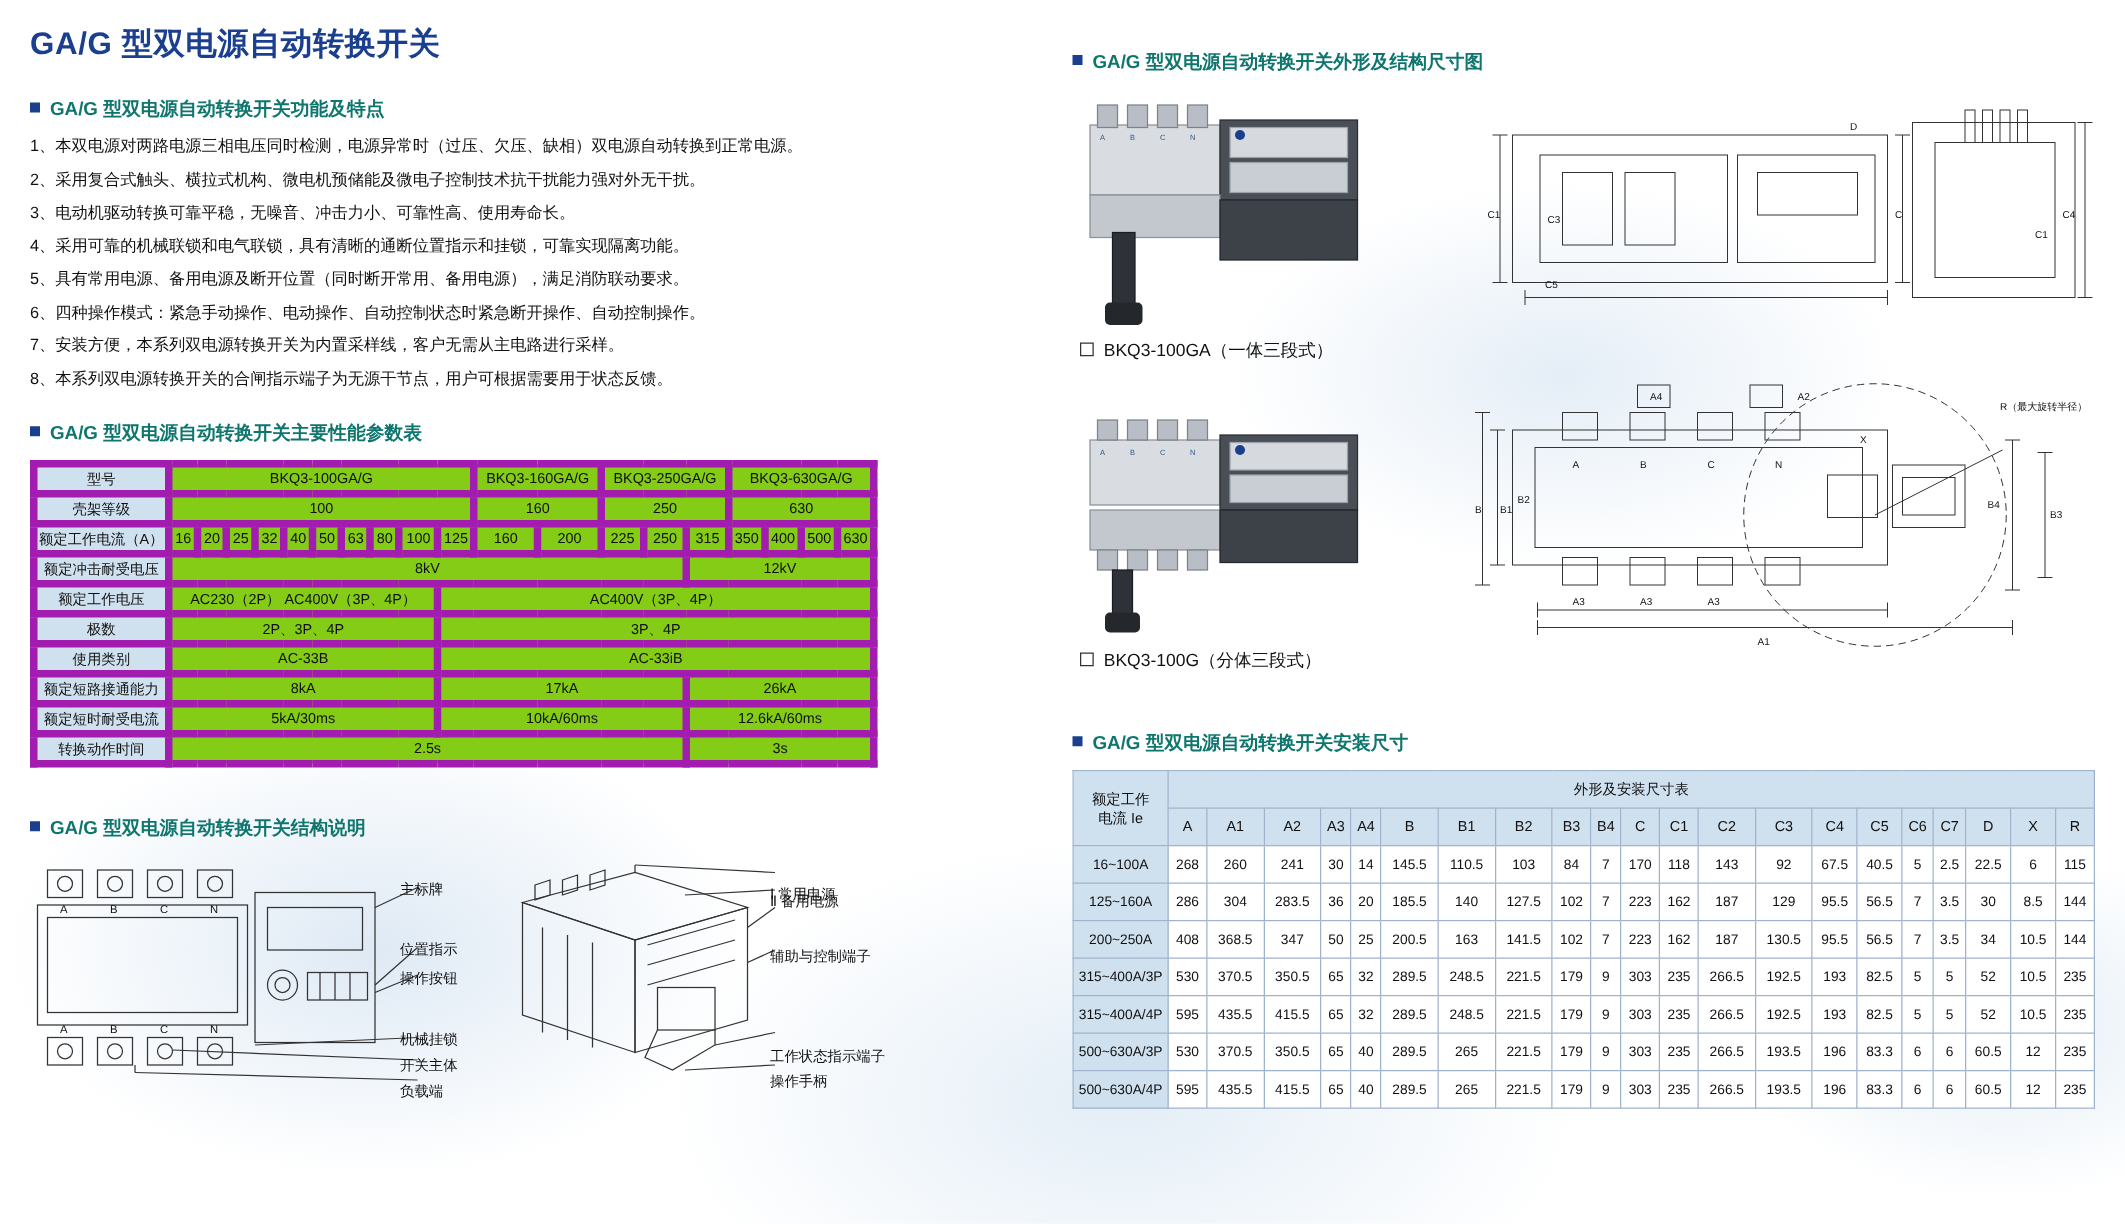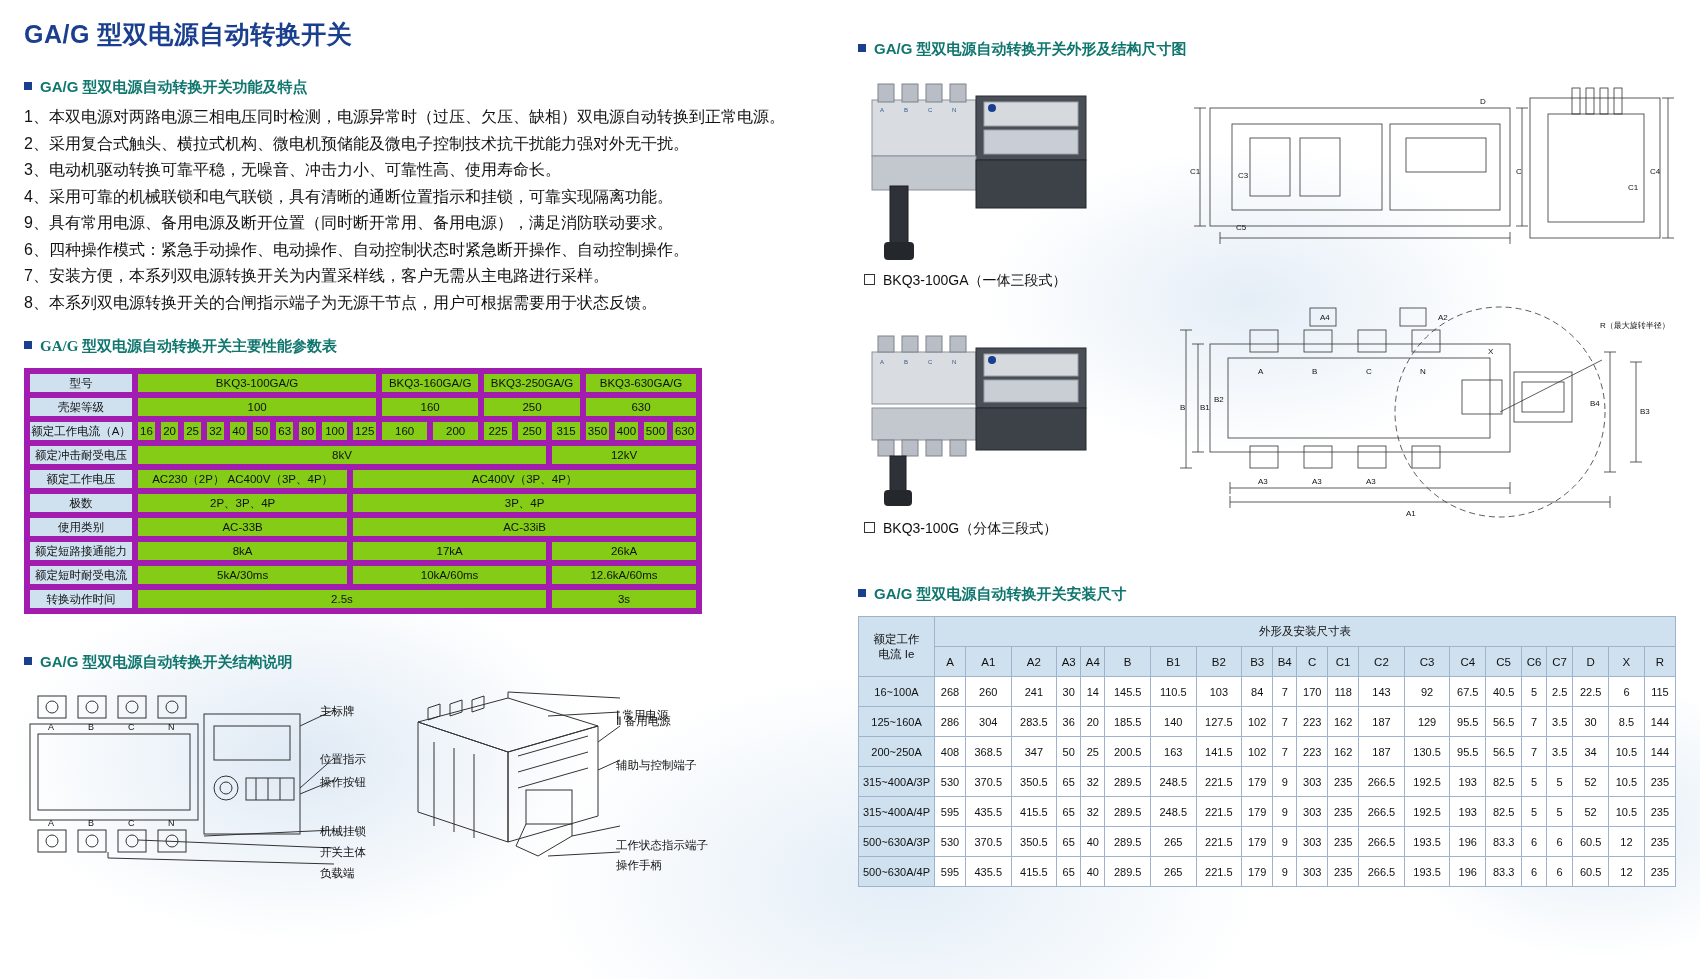--- a/index.html
+++ b/index.html
@@ -31,21 +31,21 @@
   }
   .sec-head {
     position:absolute; font-size:15px; font-weight:bold; color:#0f766e;
     white-space:nowrap;
   }
   .sec-head .bullet {
     display:inline-block; width:8px; height:8px; background:#1b3f8f;
     margin-right:8px; vertical-align:2px;
   }
   .feature-list {
-    position:absolute; font-size:16px; line-height:26.5px; color:#111;
+    position:absolute; font-size:13px; line-height:26.5px; color:#111;
     white-space:nowrap;
   }
   .feature-list div { white-space:nowrap; }
 
   
   table { border-collapse:collapse; }
   .spec-table {
     position:absolute; left:24px; top:368px; width:678px;
     font-size:11.5px;
   }
@@ -105,27 +105,27 @@
 
   <div class="sec-head" style="left:24px; top:78px;">
     <span class="bullet"></span><span>GA/G 型双电源自动转换开关功能及特点</span>
   </div>
 
   <div class="feature-list" style="left:24px; top:104px;">
     <div>1、本双电源对两路电源三相电压同时检测，电源异常时（过压、欠压、缺相）双电源自动转换到正常电源。</div>
     <div>2、采用复合式触头、横拉式机构、微电机预储能及微电子控制技术抗干扰能力强对外无干扰。</div>
     <div>3、电动机驱动转换可靠平稳，无噪音、冲击力小、可靠性高、使用寿命长。</div>
     <div>4、采用可靠的机械联锁和电气联锁，具有清晰的通断位置指示和挂锁，可靠实现隔离功能。</div>
-    <div>9、具有常用电源、备用电源及断开位置（同时断开常用、备用电源），满足消防联动要求。</div>
+    <div>5、具有常用电源、备用电源及断开位置（同时断开常用、备用电源），满足消防联动要求。</div>
     <div>6、四种操作模式：紧急手动操作、电动操作、自动控制状态时紧急断开操作、自动控制操作。</div>
     <div>7、安装方便，本系列双电源转换开关为内置采样线，客户无需从主电路进行采样。</div>
     <div>8、本系列双电源转换开关的合闸指示端子为无源干节点，用户可根据需要用于状态反馈。</div>
   </div>
 
-  <div class="sec-head" style="left:24px; top:337px;font-family:Liberation Serif, serif;">
+  <div class="sec-head" style="left:24px; top:337px;">
     <span class="bullet"></span><span>GA/G 型双电源自动转换开关主要性能参数表</span>
   </div>
 
   <table class="spec-table">
     <tbody id="spec-body">
         <tr>
           <td class="lab">型号</td>
           <td class="val" colspan="10">BKQ3-100GA/G</td>
           <td class="val" colspan="2">BKQ3-160GA/G</td>
           <td class="val" colspan="3">BKQ3-250GA/G</td>

